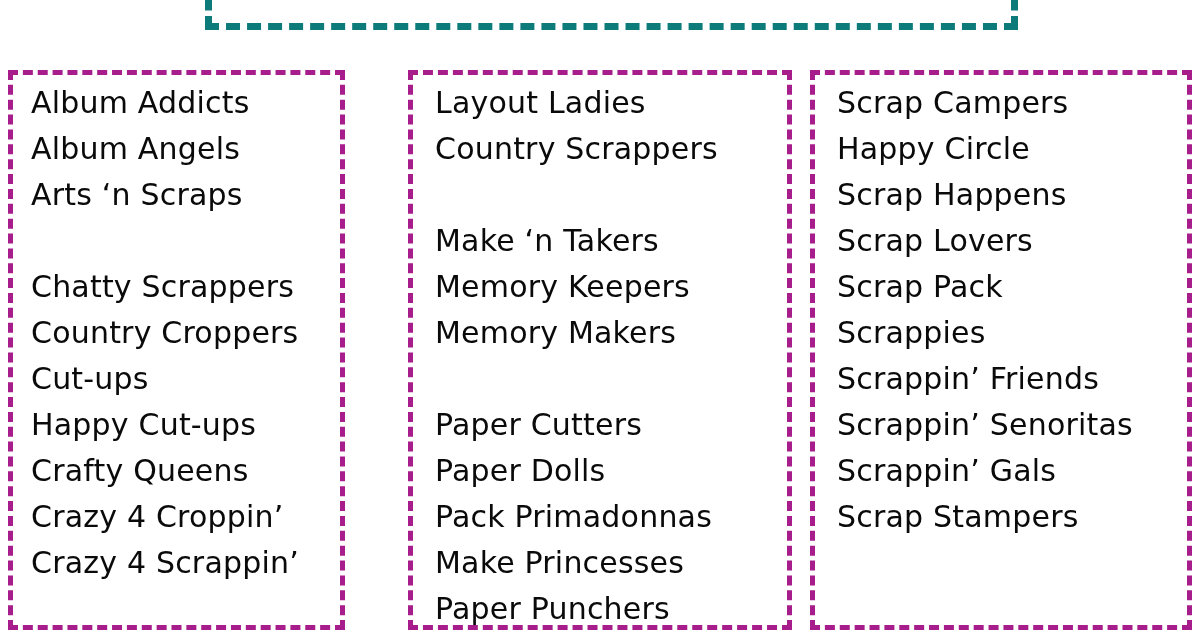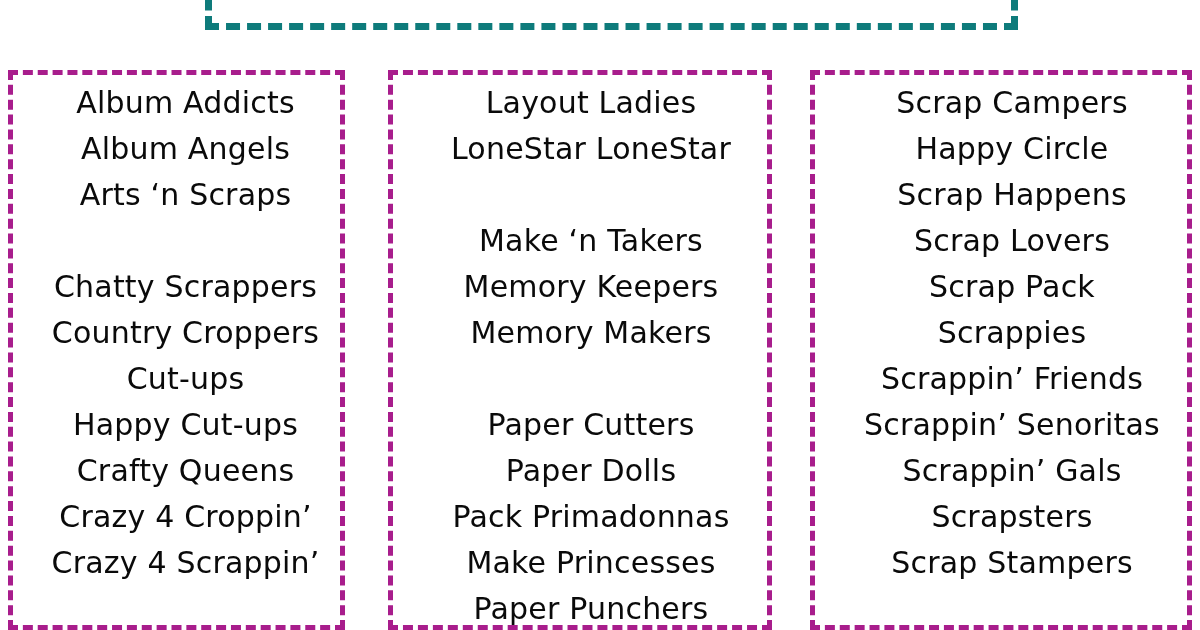--- a/index.html
+++ b/index.html
@@ -14,21 +14,20 @@
     font-family: "Liberation Sans", sans-serif;
     overflow: hidden;
     position: relative;
   }
 
   #page-root {
     position: relative;
     width: 1200px;
     height: 630px;
     overflow: hidden;
-    text-align: center;
   }
 
   
   .title-box {
     position: absolute;
     left: 205px;
     top: -120px;
     width: 813px;
     height: 150px;
     box-sizing: border-box;
@@ -60,21 +59,21 @@
     position: absolute;
     top: 0;
     height: 560px;
     box-sizing: border-box;
     border: 5px dashed #a81d8c;
     background: transparent;
     overflow: hidden;
   }
 
   .list-box.col-1 { left: 8px;   width: 337px; }
-  .list-box.col-2 { left: 388px; width: 384px; }
+  .list-box.col-2 { left: 408px; width: 384px; }
   .list-box.col-3 { left: 810px; width: 382px; }
 
   .list-inner {
     position: absolute;
     left: 0;
     top: 5px;
     width: 100%;
     padding-left: 18px;
     box-sizing: border-box;
   }
@@ -119,21 +118,21 @@
         <div class="list-item">Happy Cut-ups</div>
         <div class="list-item">Crafty Queens</div>
         <div class="list-item">Crazy 4 Croppin’</div>
         <div class="list-item">Crazy 4 Scrappin’</div>
       </div>
     </div>
 
     <div class="list-box col-2">
       <div class="list-inner">
         <div class="list-item">Layout Ladies</div>
-        <div class="list-item">LoneStar LoneStar</div>
+        <div class="list-item">Country Scrappers</div>
         <div class="list-item spacer"></div>
         <div class="list-item">Make ‘n Takers</div>
         <div class="list-item">Memory Keepers</div>
         <div class="list-item">Memory Makers</div>
         <div class="list-item spacer"></div>
         <div class="list-item">Paper Cutters</div>
         <div class="list-item">Paper Dolls</div>
         <div class="list-item">Pack Primadonnas</div>
         <div class="list-item">Make Princesses</div>
         <div class="list-item">Paper Punchers</div>
@@ -144,19 +143,18 @@
       <div class="list-inner">
         <div class="list-item">Scrap Campers</div>
         <div class="list-item">Happy Circle</div>
         <div class="list-item">Scrap Happens</div>
         <div class="list-item">Scrap Lovers</div>
         <div class="list-item">Scrap Pack</div>
         <div class="list-item">Scrappies</div>
         <div class="list-item">Scrappin’ Friends</div>
         <div class="list-item">Scrappin’ Senoritas</div>
         <div class="list-item">Scrappin’ Gals</div>
-        <div class="list-item">Scrapsters</div>
         <div class="list-item">Scrap Stampers</div>
       </div>
     </div>
 
   </div>
 </div>
 
 </body></html>

